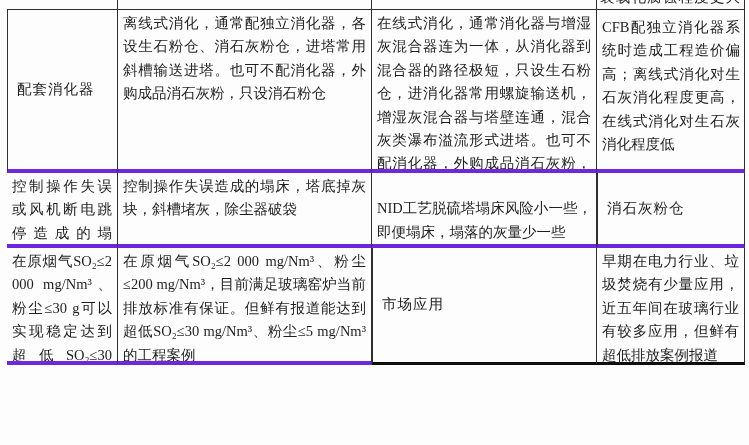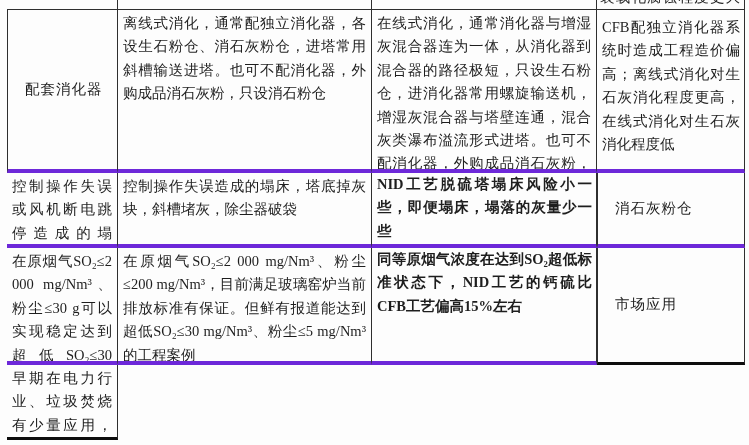--- a/index.html
+++ b/index.html
@@ -29,33 +29,32 @@
     font-size: 14.5px;
     line-height: 23.4px;
   }
   .first-col { border-left: 1px solid #2f2f2f; }
   .clip-row { border-bottom: 1px solid #2f2f2f; }
   .clip-row.no-left { border-left: none; }
   .last-row { border-bottom: 3px solid #0d0d0d; }
 
   .head-cell {
     display: flex; align-items: center;
-    padding-left: 17px;
+    padding-left: 9px;
     letter-spacing: 1px;
   }
   .body-cell { padding: 2px 5px 0 5px; }
   .body-text {
     text-align: justify;
     text-justify: inter-ideograph;
     text-align-last: left;
   }
   .c4-mid {
-    display: flex; align-items: flex-start;
+    display: flex; align-items: flex-end;
     padding: 0 4px 0 5px;
-    font-weight: bold;
   }
   .c4-top { padding: 6px 4px 0 5px; }
 
   .clipped-line {
     position: absolute;
     top: -14px; left: 3px; right: 1px;
     font-size: 14.5px; line-height: 22px;
     letter-spacing: 1.2px;
     white-space: nowrap;
   }
@@ -94,23 +93,20 @@
       <div class="body-text">NID工艺脱硫塔塌床风险小一些，即便塌床，塌落的灰量少一些</div>
     </div>
 
     <div class="cell first-col head-cell">消石灰粉仓</div>
     <div class="cell body-cell">
       <div class="body-text">在原烟气SO₂≤2 000 mg/Nm³、粉尘≤30 g可以实现稳定达到超低SO₂≤30 mg/Nm³、粉尘≤5 mg/Nm³要求</div>
     </div>
     <div class="cell body-cell">
       <div class="body-text">在原烟气SO₂≤2 000 mg/Nm³、粉尘≤200 mg/Nm³，目前满足玻璃窑炉当前排放标准有保证。但鲜有报道能达到超低SO₂≤30 mg/Nm³、粉尘≤5 mg/Nm³的工程案例</div>
     </div>
-    <div class="cell c4-mid">
-      <div class="body-text">同等原烟气浓度在达到SO₂超低标准状态下，NID工艺的钙硫比CFB工艺偏高15%左右</div>
-    </div>
 
     <div class="cell first-col head-cell last-row">市场应用</div>
     <div class="cell body-cell last-row">
       <div class="body-text">早期在电力行业、垃圾焚烧有少量应用，近五年间在玻璃行业有较多应用，但鲜有超低排放案例报道</div>
     </div>
 
   </div>
 </div>
 
 </body></html>

